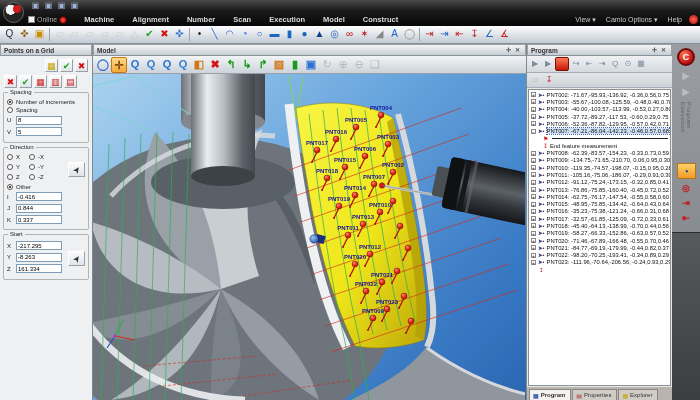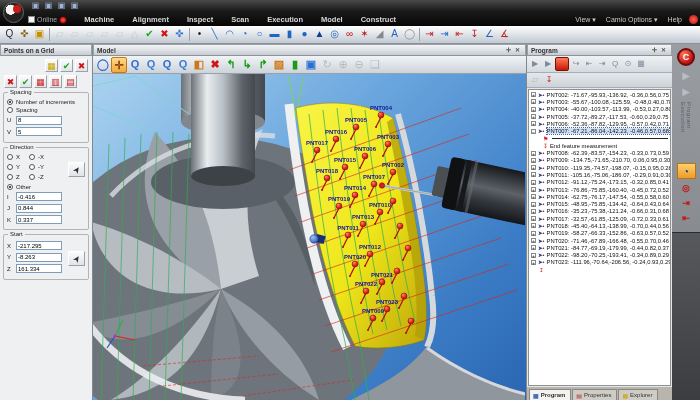--- a/index.html
+++ b/index.html
@@ -117,21 +117,21 @@
       </div>
     <div class="menurow">
       <div class="online">
         <span class="cb"></span>
         <span class="lbl">Online</span>
         <span class="rec"></span>
       </div>
       <span id="menutabs" style="display:flex;">
           <span class="menutab">Machine</span>
           <span class="menutab">Alignment</span>
-          <span class="menutab">Inspect</span>
+          <span class="menutab">Number</span>
           <span class="menutab">Scan</span>
           <span class="menutab">Execution</span>
           <span class="menutab">Model</span>
           <span class="menutab">Construct</span>
         </span>
       <span class="spacer"></span>
       <span id="rmenus" style="display:flex;align-items:center;">
           <span class="rmenu">View ▾</span>
           <span class="rmenu">Camio Options ▾</span>
           <span class="rmenu">Help</span>

